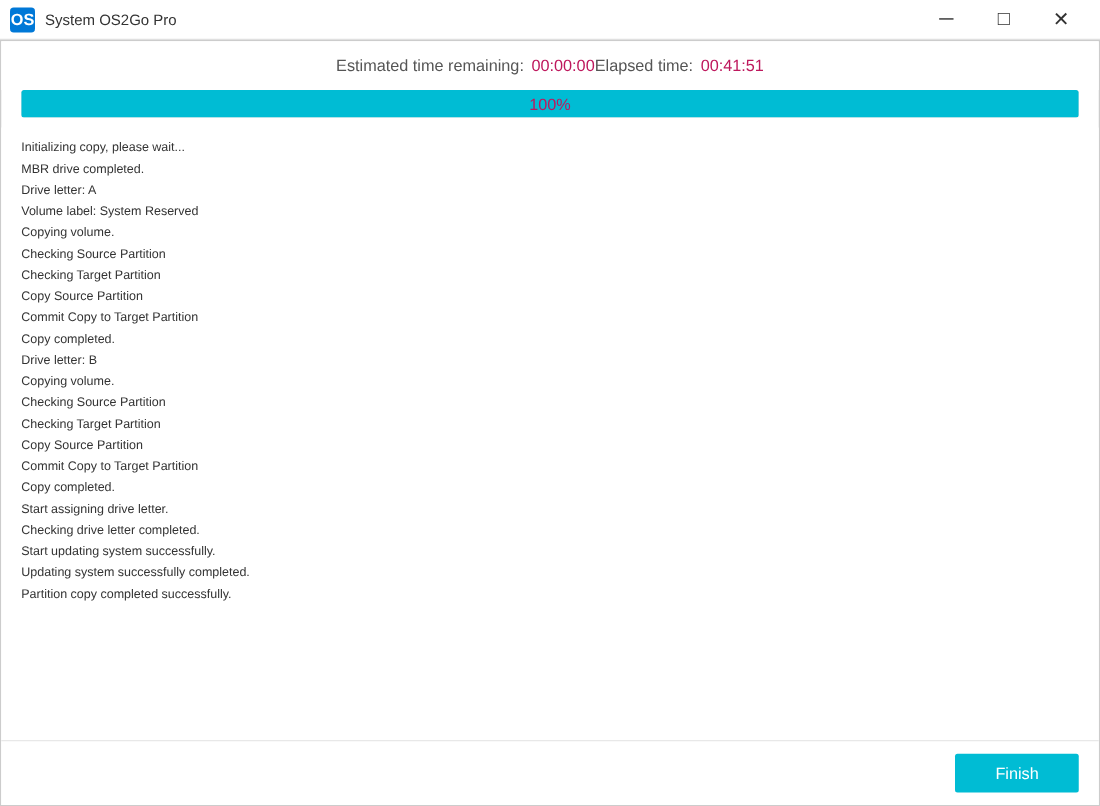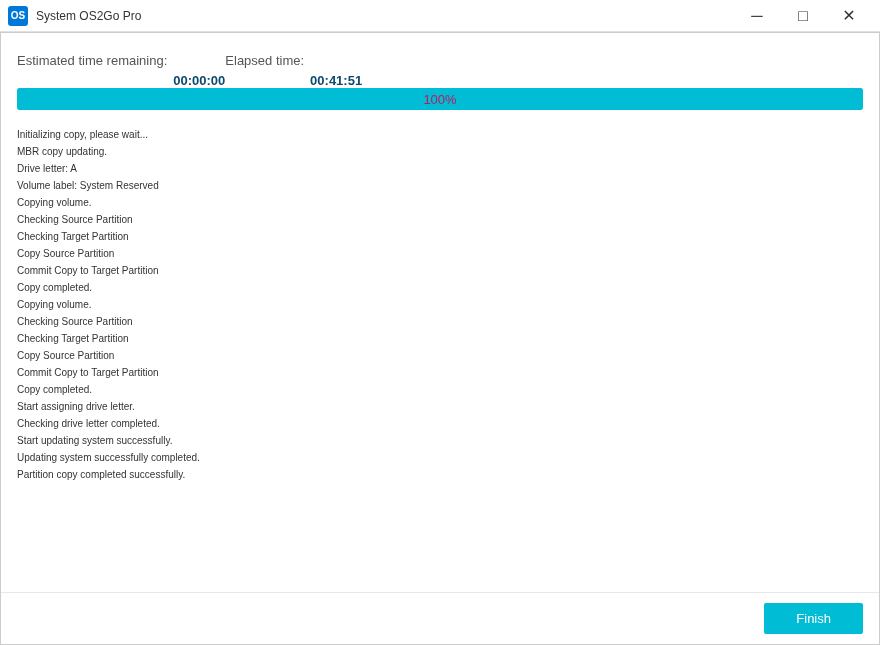--- a/index.html
+++ b/index.html
@@ -37,21 +37,21 @@
       border-radius: 3px;
       display: flex;
       align-items: center;
       justify-content: center;
       margin-right: 8px;
       flex-shrink: 0;
     }
 
     .title-bar-logo-text {
       color: white;
-      font-size: 10px;
+      font-size: 13px;
       font-weight: bold;
     }
 
     .title-bar-title {
       flex: 1;
       font-size: 12px;
       color: #333;
     }
 
     .title-bar-controls {
@@ -78,43 +78,42 @@
       background: #ffffff;
       display: flex;
       flex-direction: column;
       border: 1px solid #cccccc;
       margin: 0;
     }
 
     
     .header-bar {
       display: flex;
-      justify-content: flex-start;
-      align-items: center;
-      padding: 0 16px;
+      justify-content: center;
+      align-items: center;
+      padding: 12px 16px;
       background: #ffffff;
       flex-shrink: 0;
     }
 
     .time-info {
       display: flex;
       align-items: center;
       gap: 6px;
       font-size: 13px;
       color: #333;
     }
 
     .time-label {
       color: #555;
     }
 
     .time-value {
-      color: #0c4a6e;
-      font-weight: 700;
-      margin-top: 40px;
+      color: #be185d;
+      font-weight: 400;
     }
 
     
     .progress-container {
       padding: 0 16px 8px 16px;
       flex-shrink: 0;
     }
 
     .progress-bar-track {
       width: 100%;
@@ -228,29 +227,30 @@
   <div class="progress-container">
     <div class="progress-bar-track">
       <div class="progress-bar-fill" style="width: 100%">
       </div>
       <span class="progress-bar-label">100%</span>
     </div>
   </div>
 
   <div class="log-area" id="log-container">
   <div class="log-line">Initializing copy, please wait...</div>
-      <div class="log-line">MBR copy updating.</div>
+      <div class="log-line">MBR drive completed.</div>
       <div class="log-line">Drive letter: A</div>
       <div class="log-line">Volume label: System Reserved</div>
       <div class="log-line">Copying volume.</div>
       <div class="log-line">Checking Source Partition</div>
       <div class="log-line">Checking Target Partition</div>
       <div class="log-line">Copy Source Partition</div>
       <div class="log-line">Commit Copy to Target Partition</div>
       <div class="log-line">Copy completed.</div>
+      <div class="log-line">Drive letter: B</div>
       <div class="log-line">Copying volume.</div>
       <div class="log-line">Checking Source Partition</div>
       <div class="log-line">Checking Target Partition</div>
       <div class="log-line">Copy Source Partition</div>
       <div class="log-line">Commit Copy to Target Partition</div>
       <div class="log-line">Copy completed.</div>
       <div class="log-line">Start assigning drive letter.</div>
       <div class="log-line">Checking drive letter completed.</div>
       <div class="log-line">Start updating system successfully.</div>
       <div class="log-line">Updating system successfully completed.</div>

